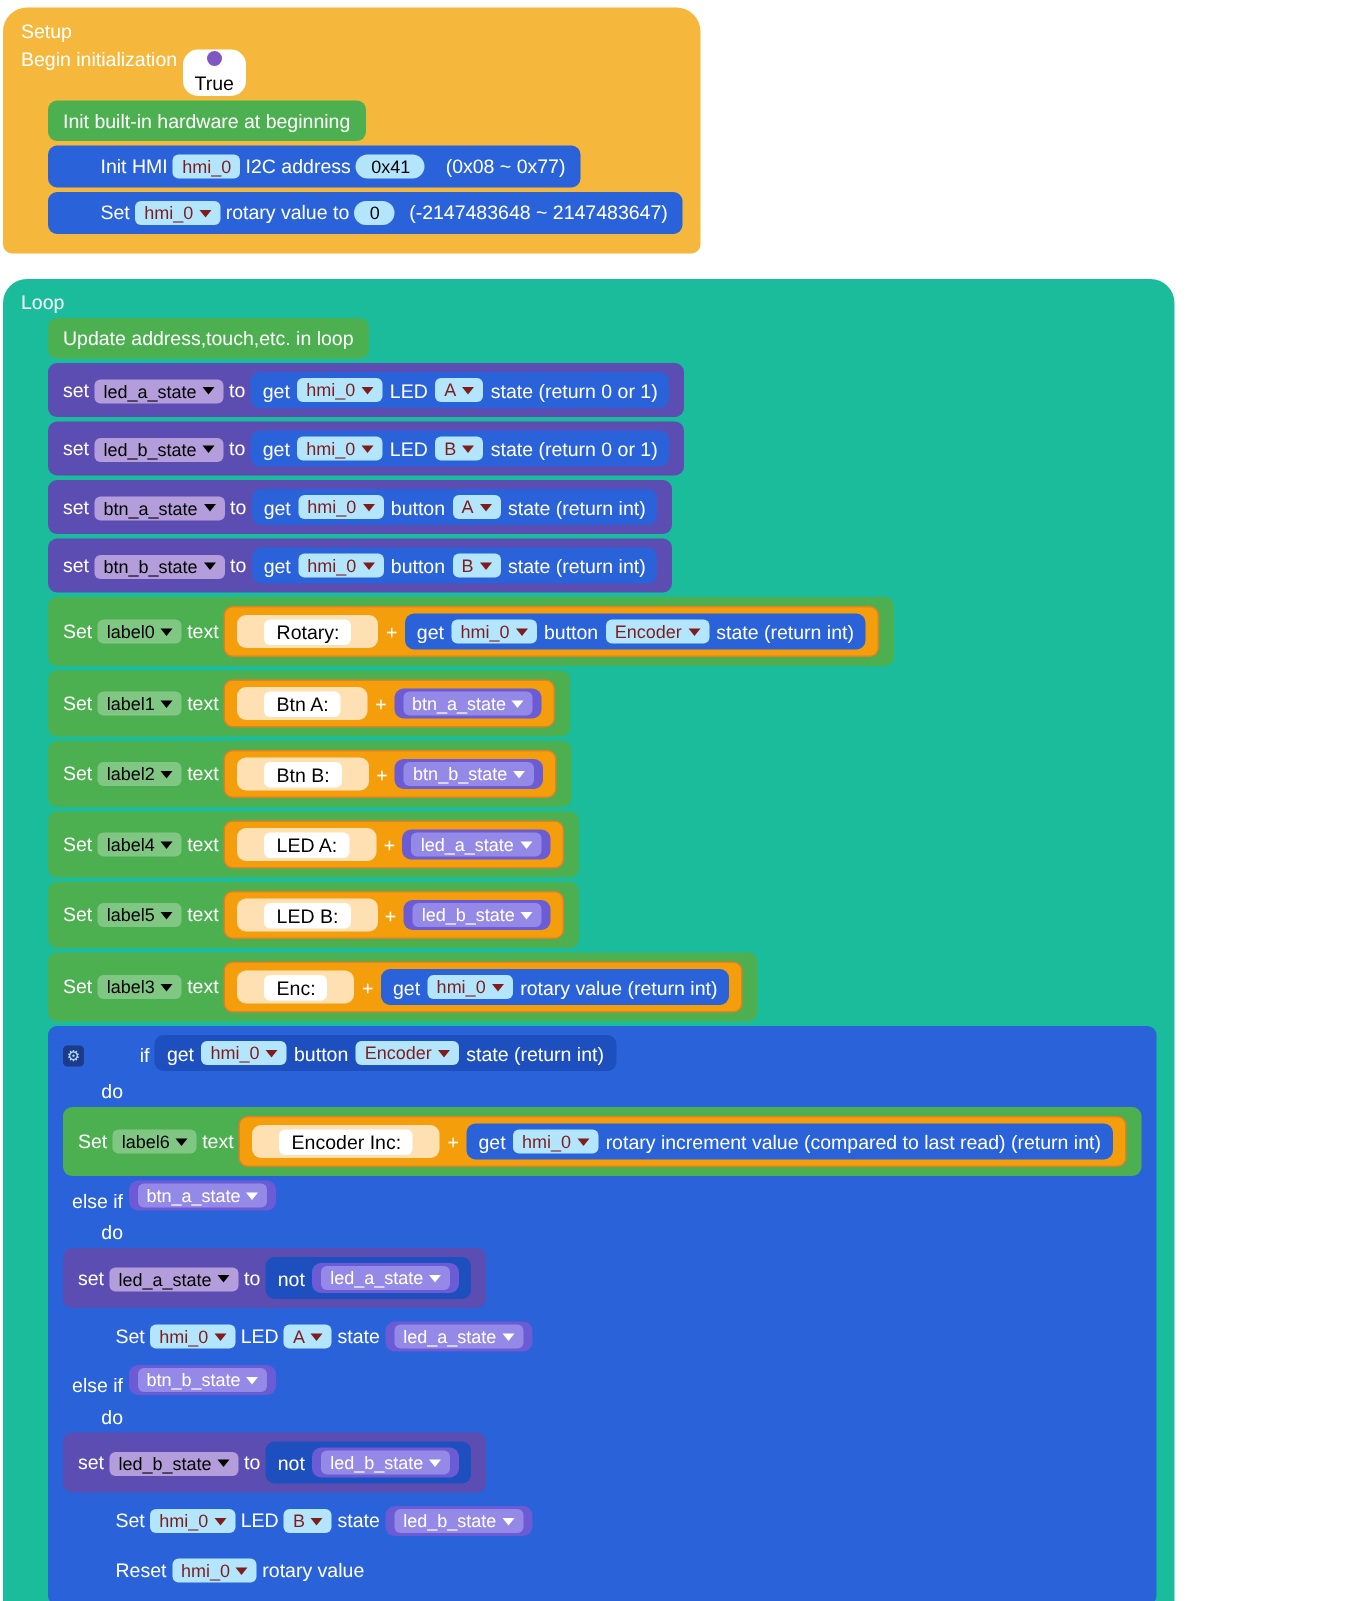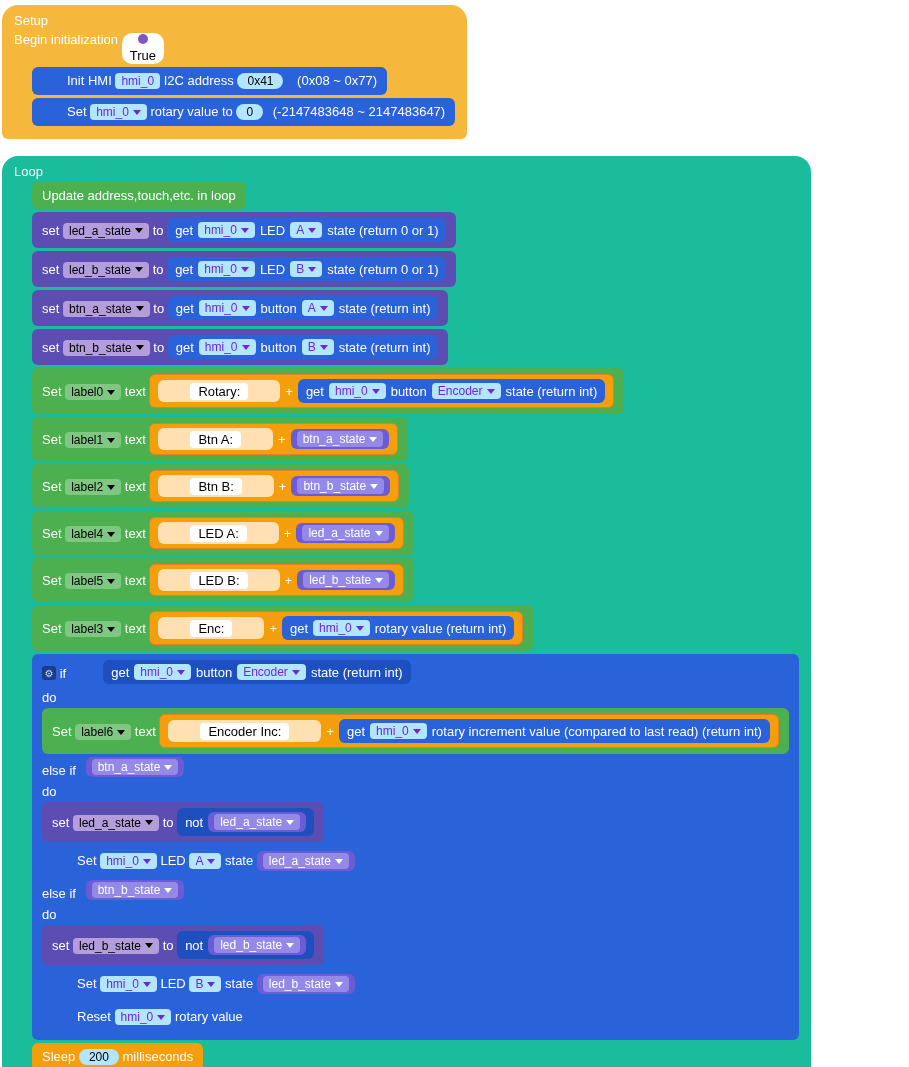--- a/index.html
+++ b/index.html
@@ -48,21 +48,21 @@
     background: rgba(255,255,255,0.25);
     border-radius: 4px;
     padding: 1px 6px;
     display: inline-flex;
     align-items: center;
     gap: 4px;
     font-size: 12px;
   }
   .dropdown.light {
     background: #b3e5fc;
-    color: #6d28d9;
+    color: #7f1d1d;
   }
   .dropdown.lightpurple {
     background: #b39ddb;
     color: #000;
   }
   .dropdown.greenish {
     background: #81c784;
     color: #000;
     justify-content: center;
   }
@@ -112,21 +112,21 @@
   .concat {
     background: #f59e0b;
     border: 1px solid #e67e22;
   }
   .strlit {
     background: #ffe0b2;
     border-radius: 6px;
     padding: 2px 4px;
     display: inline-flex;
     align-items: center;
-    gap: 20px;
+    gap: 6px;
   }
   .varblock {
     background: #6b5bd4;
     border-radius: 6px;
     padding: 2px 6px;
     display: inline-flex;
     align-items: center;
     gap: 3px;
     color: #fff;
   }
@@ -138,38 +138,42 @@
     background: #1e3a8a;
     border-radius: 3px;
     font-size: 10px;
   }
   .gear::before { content: "⚙"; color: #b3e5fc; }
   .iflabel {
     display: inline-block;
     min-width: 40px;
     vertical-align: top;
     padding-top: 6px;
+    text-align: right;
   }
 </style>
 </head>
 <body>
 
 
 
 
 <div class="block yellow hat stack" style="padding:8px 12px 10px 12px;">
   <div class="row"><span>Setup</span></div>
   <div class="row" style="margin-top:4px;">
     <span>Begin initialization</span>
     <span class="pill">
         <span class="dot"></span>
         <span>True</span>
       </span>
   </div>
   <div class="inner stack">
+    <div class="block green row">
+      <span>Init built-in hardware at beginning</span>
+    </div>
     <div class="block blue row">
       <span>Init HMI</span>
       <span class="dropdown light">
           <span>hmi_0</span>
         </span>
       <span>I2C address</span>
       <span class="numfield">0x41</span>
       <span style="margin-left:10px;">(0x08 ~ 0x77)</span>
     </div>
     <div class="block blue row">

